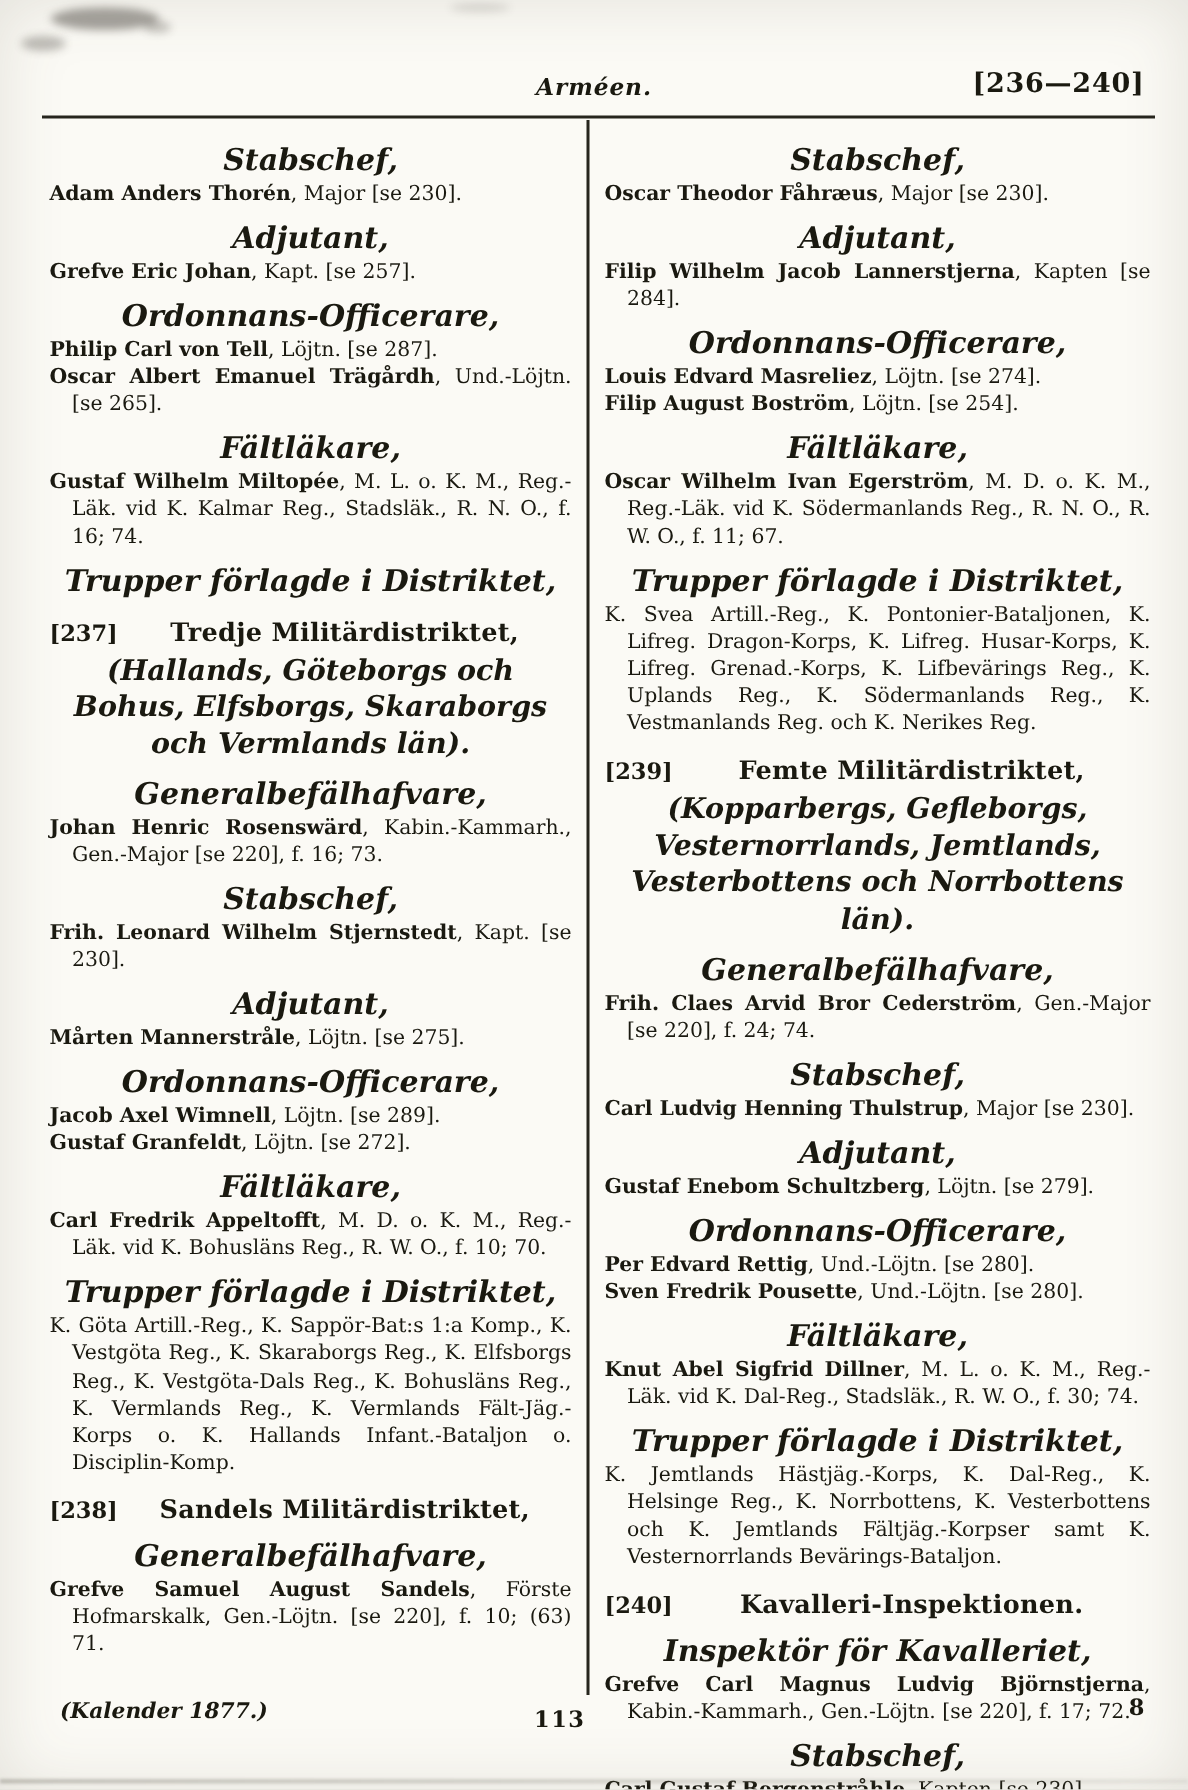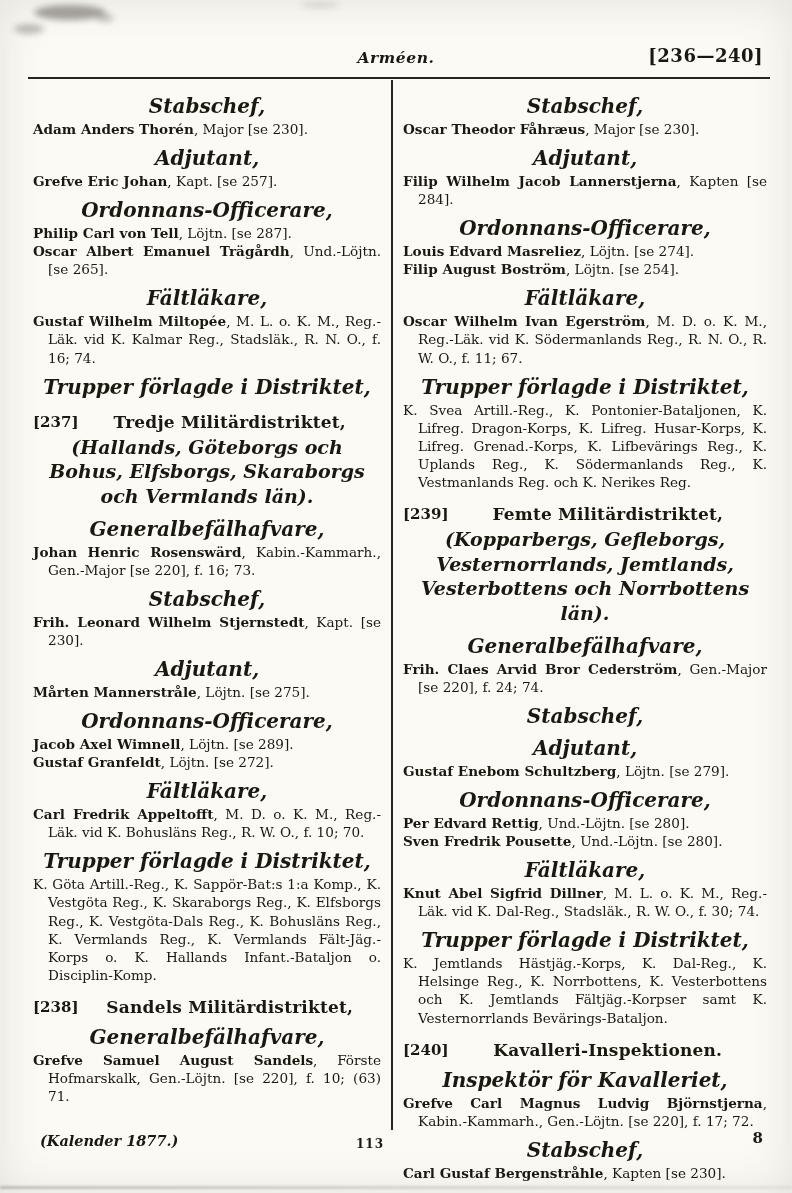--- a/index.html
+++ b/index.html
@@ -67,21 +67,21 @@
     font-size: 19px; line-height: 1.3; margin: 1px 0 2px;
   }
 
   
   .footer-edition {
     position: absolute; top: 1132px; left: 40px;
     font-style: italic; font-weight: 600; font-size: 14.5px;
   }
   .footer-page {
     position: absolute; top: 1137px; left: 356px;
-    font-size: 12px; font-weight: bold; letter-spacing: 1px;
+    font-size: 15px; font-weight: bold; letter-spacing: 1px;
   }
   .footer-sig {
     position: absolute; top: 1129px; right: 29px;
     font-size: 15px; font-weight: 600;
   }
 </style>
 </head>
 <body>
 
 <div class="page" style="--paper: #fbfaf5; --ink: #1a1910; --rule: #26251d;">
@@ -145,20 +145,21 @@
       <div class="label">Trupper förlagde i Distriktet,</div>
       <p class="para">K. Svea Artill.-Reg., K. Pontonier-Bataljonen, K. Lifreg. Dragon-Korps, K. Lifreg. Husar-Korps, K. Lifreg. Grenad.-Korps, K. Lifbevärings Reg., K. Uplands Reg., K. Södermanlands Reg., K. Vestmanlands Reg. och K. Nerikes Reg.</p>
       <div class="section">
         <span class="secnum">[239]</span>
         <span class="sectitle">Femte Militärdistriktet,</span>
       </div>
       <div class="subtitle">(Kopparbergs, Gefleborgs, Vesternorrlands, Jemtlands, Vesterbottens och Norrbottens län).</div>
       <div class="label">Generalbefälhafvare,</div>
       <p class="para"><span class="lead">Frih. Claes Arvid Bror Cederström</span>, Gen.-Major [se 220], f. 24; 74.</p>
       <div class="label">Stabschef,</div>
+      <p class="para"><span class="lead">Carl Ludvig Henning Thulstrup</span>, Major [se 230].</p>
       <div class="label">Adjutant,</div>
       <p class="para"><span class="lead">Gustaf Enebom Schultzberg</span>, Löjtn. [se 279].</p>
       <div class="label">Ordonnans-Officerare,</div>
       <p class="para"><span class="lead">Per Edvard Rettig</span>, Und.-Löjtn. [se 280].</p>
       <p class="para"><span class="lead">Sven Fredrik Pousette</span>, Und.-Löjtn. [se 280].</p>
       <div class="label">Fältläkare,</div>
       <p class="para"><span class="lead">Knut Abel Sigfrid Dillner</span>, M. L. o. K. M., Reg.-Läk. vid K. Dal-Reg., Stadsläk., R. W. O., f. 30; 74.</p>
       <div class="label">Trupper förlagde i Distriktet,</div>
       <p class="para">K. Jemtlands Hästjäg.-Korps, K. Dal-Reg., K. Helsinge Reg., K. Norrbottens, K. Vesterbottens och K. Jemtlands Fältjäg.-Korpser samt K. Vesternorrlands Bevärings-Bataljon.</p>
       <div class="section">

